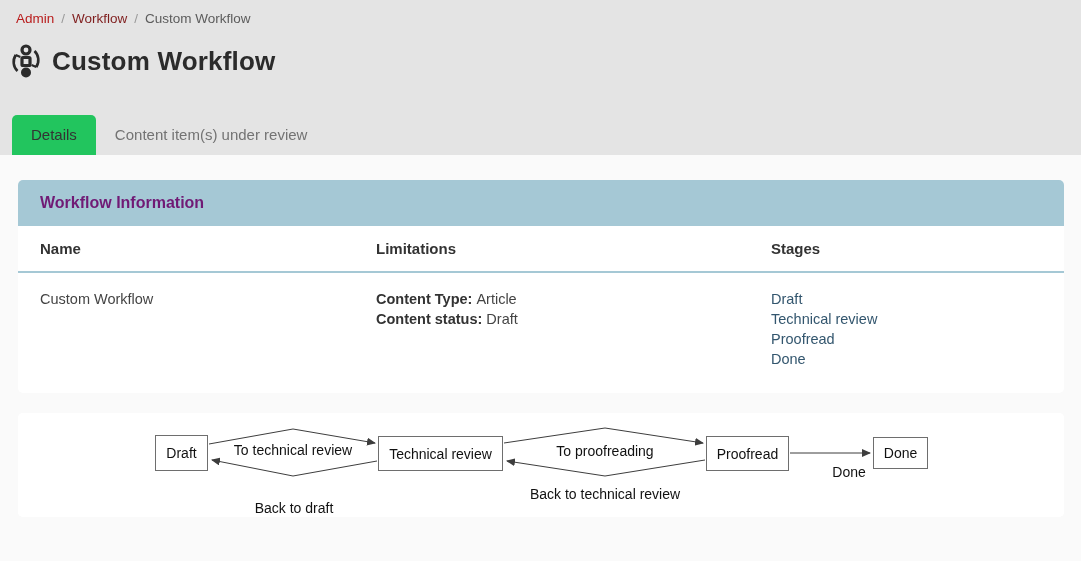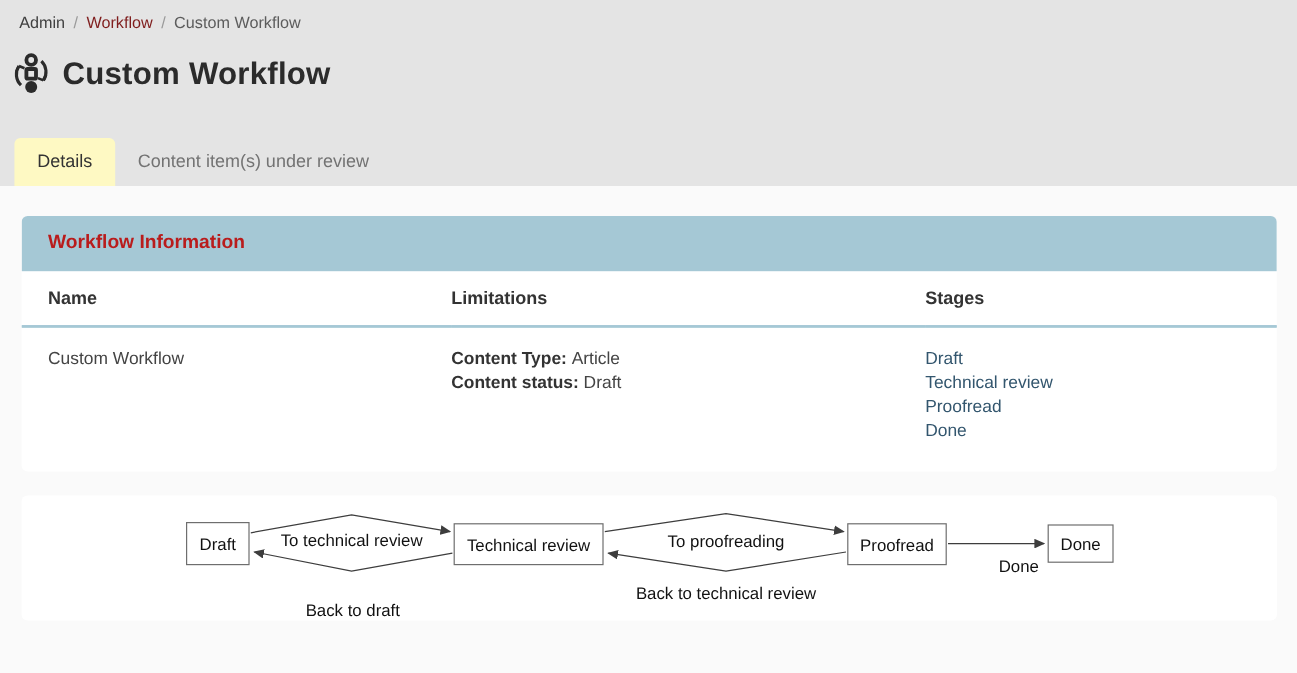--- a/index.html
+++ b/index.html
@@ -21,21 +21,21 @@
     flex-direction: column;
   }
   .breadcrumb {
     padding: 11px 0 0 16px;
     font-size: 13.5px;
     color: #5c5c5c;
     display: flex;
     align-items: center;
     gap: 7px;
   }
-  .breadcrumb .crumb-root { color: #404040; }
+  .breadcrumb .crumb-root { color: #b91c1c; }
   .breadcrumb .sep { color: #9a9a9a; }
   .breadcrumb .crumb-link { color: #7f1d1d; text-decoration: none; cursor: pointer; }
   .breadcrumb .crumb-current { color: #5c5c5c; }
 
   .title-row {
     display: flex;
     align-items: center;
     padding: 16px 0 0 8px;
   }
   .title-icon { width: 36px; height: 38px; display: inline-flex; align-items: center; justify-content: center; }
@@ -57,21 +57,21 @@
   .tab {
     font-size: 15px;
     line-height: 40px;
     height: 40px;
     padding: 0 19px;
     color: #737373;
     cursor: pointer;
     white-space: nowrap;
   }
   .tab.active {
-    background: #fef9c3;
+    background: #22c55e;
     color: #333;
     border-radius: 5px 5px 0 0;
   }
 
   
   main { flex: 1; background: #fafafa; padding: 25px 17px 0 18px; }
 
   .panel {
     background: #ffffff;
     border-radius: 5px;
@@ -79,21 +79,21 @@
     width: 1046px;
   }
   .panel + .panel { margin-top: 20px; }
   .panel-header {
     background: #a5c8d5;
     height: 46px;
     line-height: 46px;
     padding-left: 22px;
     font-size: 16px;
     font-weight: 700;
-    color: #b91c1c;
+    color: #701a75;
   }
 
   
   table.info-table { width: 100%; border-collapse: collapse; table-layout: fixed; }
   table.info-table col.c1 { width: 358px; }
   table.info-table col.c2 { width: 395px; }
   table.info-table th {
     text-align: left;
     font-size: 15px;
     font-weight: 700;

